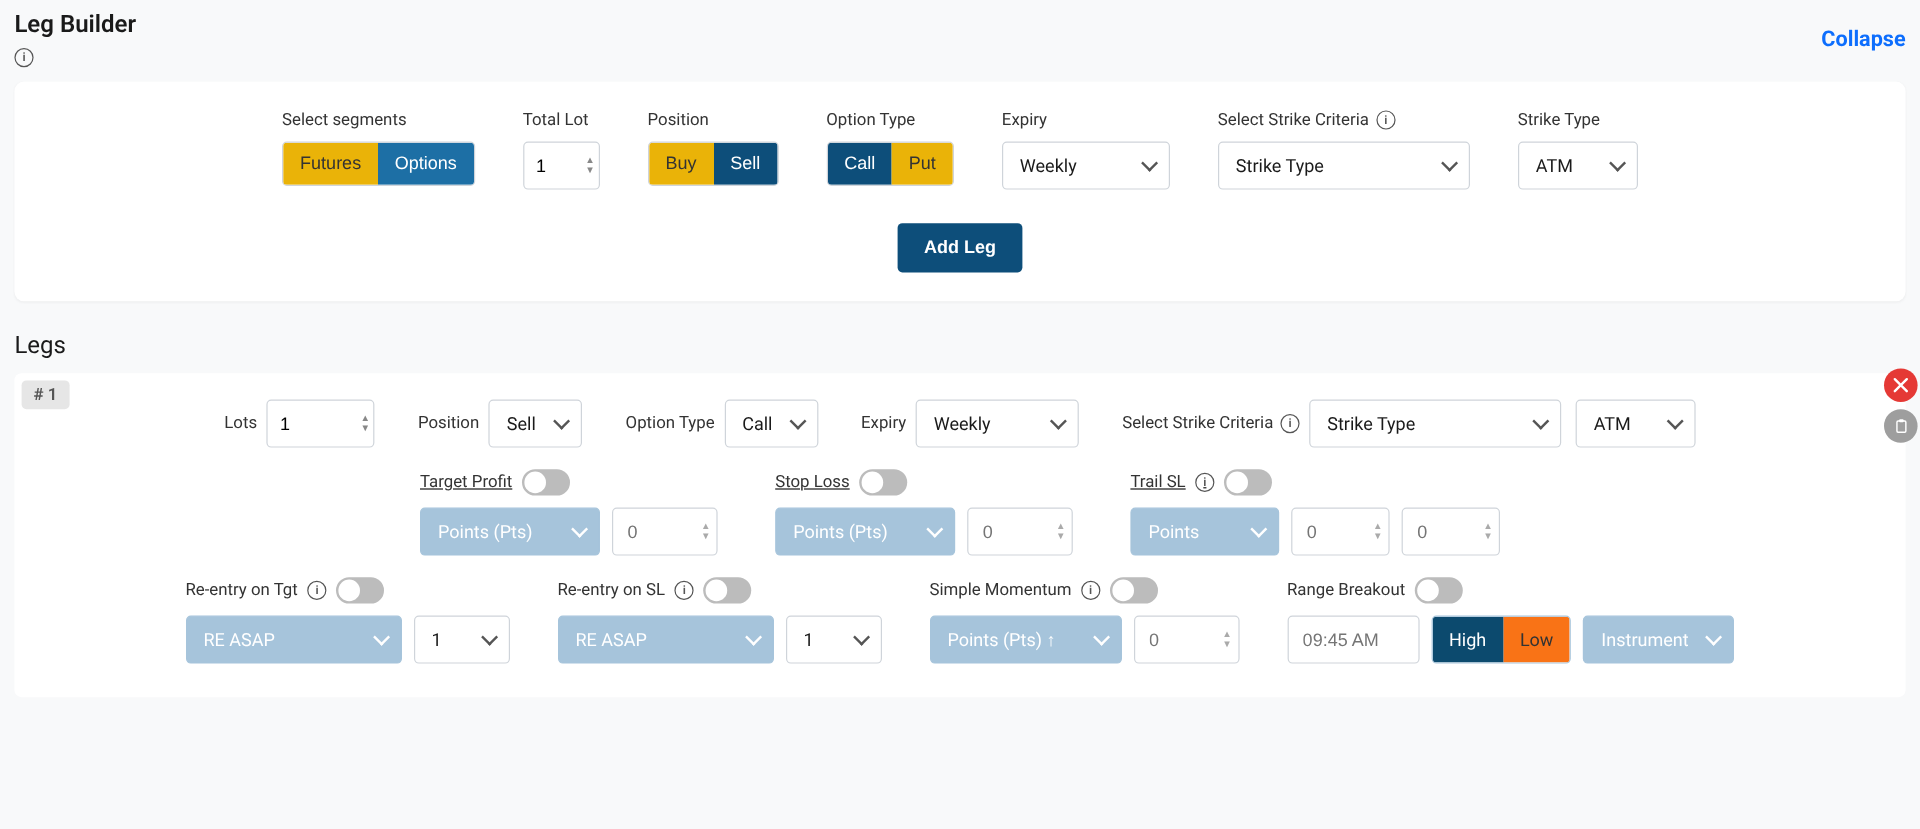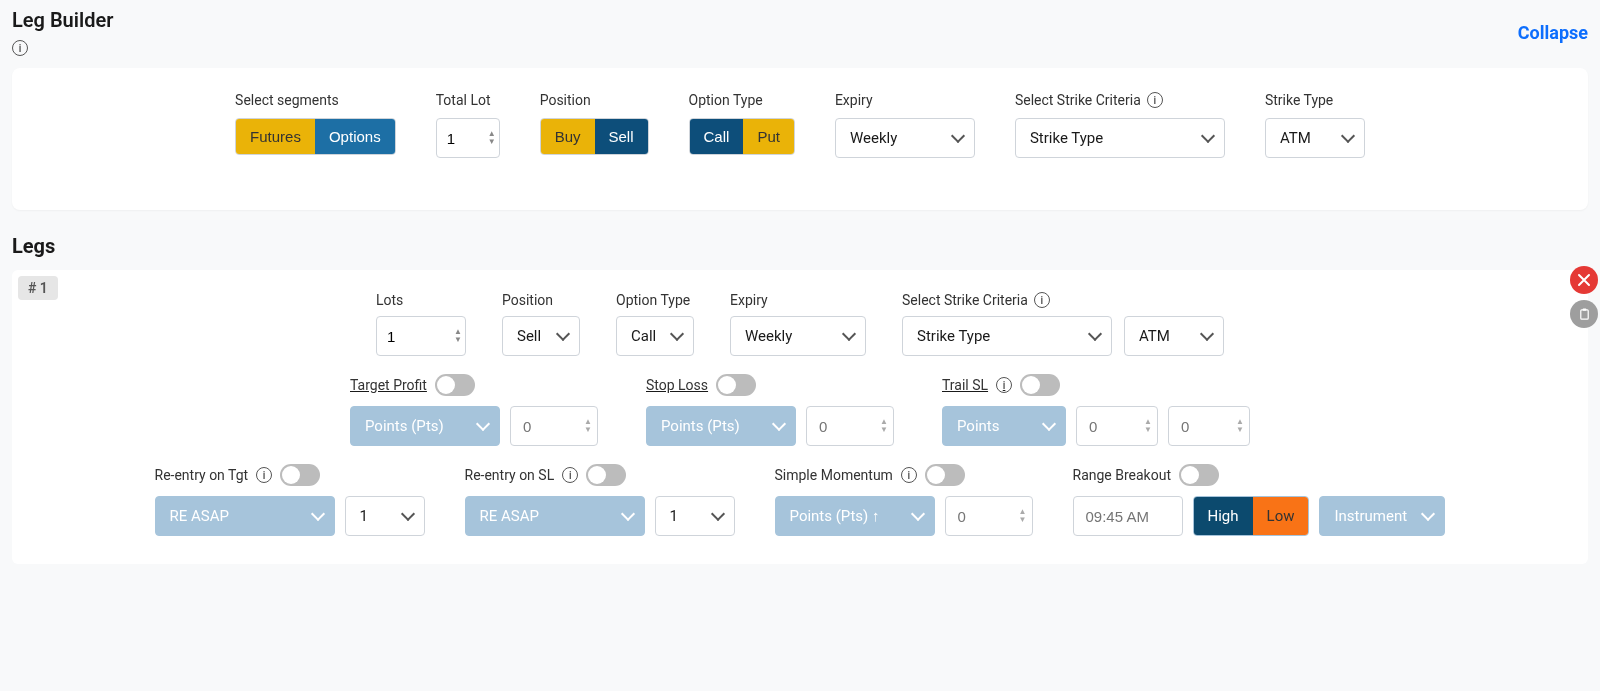--- a/index.html
+++ b/index.html
@@ -22,28 +22,28 @@
 
 .num-input { position: relative; display: inline-block; }
 .num-input input { width: 64px; height: 40px; border: 1px solid #cfd4da; border-radius: 4px; padding: 0 22px 0 10px; font-size: 15px; }
 .num-input .spinner { position: absolute; right: 4px; top: 50%; transform: translateY(-50%); display: flex; flex-direction: column; font-size: 8px; color: #888; line-height: 8px; }
 .num-input .spinner span { cursor: pointer; }
 
 .sel-wrap { position: relative; display: inline-block; }
 .sel { height: 40px; border: 1px solid #cfd4da; border-radius: 4px; padding: 0 34px 0 14px; font-size: 15px; background: #fff; display: inline-flex; align-items: center; cursor: pointer; min-width: 100px; }
 .sel-wrap::after { content: ""; position: absolute; right: 12px; top: 50%; width: 8px; height: 8px; border-right: 2px solid #555; border-bottom: 2px solid #555; transform: translateY(-70%) rotate(45deg); pointer-events: none; }
 
-.legs-title { font-size: 20px; font-weight: 700; margin: 8px 0 12px; }
+.legs-title { font-size: 20px; font-weight: 400; margin: 8px 0 12px; }
 .leg-card { background: #fff; border-radius: 6px; padding: 16px 24px 28px; position: relative; }
 .leg-badge { position: absolute; top: 6px; left: 6px; background: #e6e6e6; color: #555; font-size: 14px; font-weight: 600; padding: 4px 10px; border-radius: 4px; }
 .leg-close { position: absolute; right: -10px; top: -4px; width: 28px; height: 28px; border-radius: 50%; background: #e53935; color: #fff; display: flex; align-items: center; justify-content: center; cursor: pointer; font-size: 14px; }
 .leg-copy { position: absolute; right: -10px; top: 30px; width: 28px; height: 28px; border-radius: 50%; background: #9e9e9e; color: #fff; display: flex; align-items: center; justify-content: center; cursor: pointer; font-size: 13px; }
 
 .leg-row { display: flex; flex-wrap: wrap; gap: 36px; justify-content: center; margin-bottom: 18px; }
-.leg-field { display: flex; flex-direction: column; gap: 8px; }
+.leg-field { display: flex; flex-direction: row; gap: 8px; }
 .leg-field-label { font-size: 14px; color: #333; display: flex; align-items: center; gap: 6px; }
 
 .switch { position: relative; width: 40px; height: 22px; background: #bcbcbc; border-radius: 11px; cursor: pointer; display: inline-block; vertical-align: middle; }
 .switch::after { content: ""; position: absolute; width: 18px; height: 18px; background: #fff; border-radius: 50%; top: 2px; left: 2px; transition: left 0.15s; }
 
 .disabled-sel { background: #a6c4db !important; color: #fff !important; border-color: #a6c4db !important; }
 .sel-wrap.disabled-wrap::after { border-color: #fff; }
 .plain-input { height: 40px; border: 1px solid #cfd4da; border-radius: 4px; padding: 0 24px 0 12px; font-size: 15px; width: 88px; }
 .plain-input-wrap { position: relative; display: inline-block; }
 .plain-input-wrap .spinner { position: absolute; right: 6px; top: 50%; transform: translateY(-50%); display: flex; flex-direction: column; font-size: 8px; color: #aaa; line-height: 8px; }
@@ -124,20 +124,23 @@
         <span class="info-icon">i</span>
       </div>
       <div class="sel-wrap"><div class="sel" style="min-width:210px">Strike Type</div></div>
     </div>
 
     <div class="builder-field">
       <div class="field-label">Strike Type</div>
       <div class="sel-wrap"><div class="sel" style="min-width:100px">ATM</div></div>
     </div>
   </div>
+  <div class="add-leg-row">
+    <button class="btn-primary">Add Leg</button>
+  </div>
 </div>
 
 <div class="legs-title">Legs</div>
 
 <div class="leg-card">
   <div class="leg-badge"># 1</div>
   <div class="leg-close">
     <svg width="14" height="14" viewBox="0 0 14 14">
         <path d="M2 2 L12 12 M12 2 L2 12" stroke="#fff" stroke-width="2" stroke-linecap="round"></path>
       </svg>

